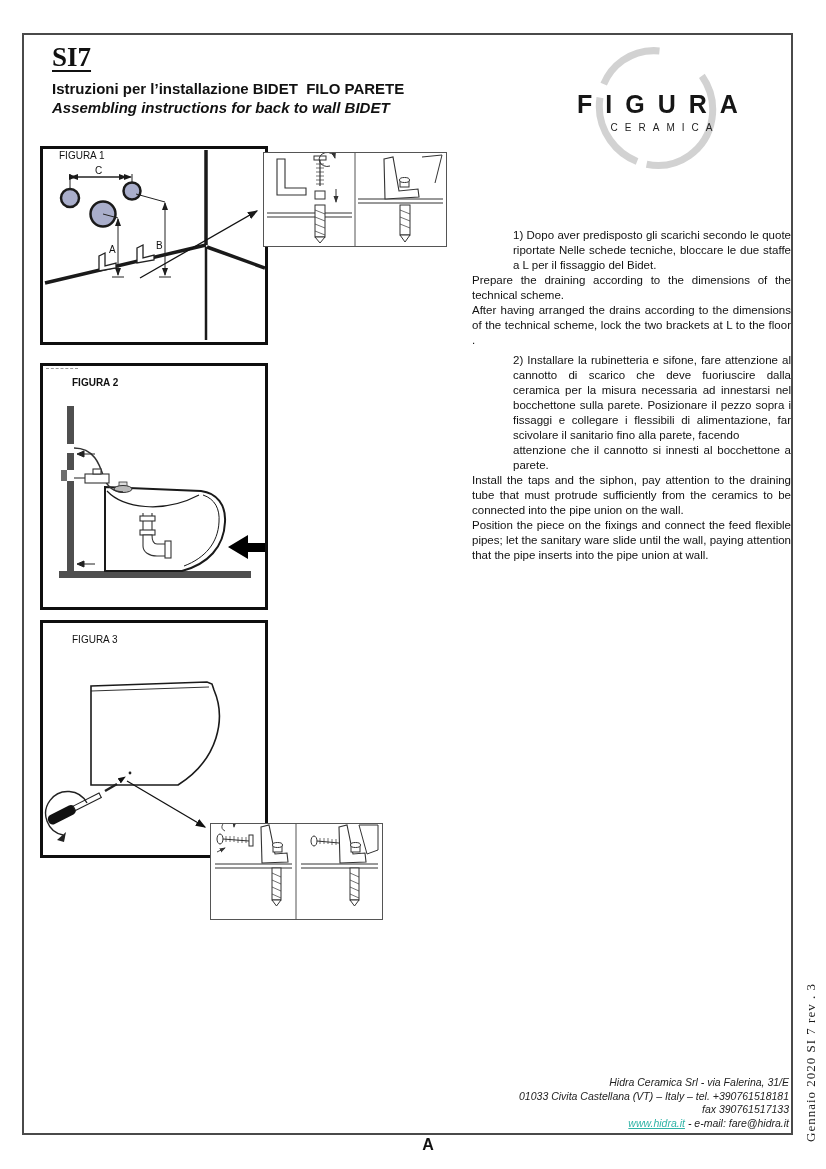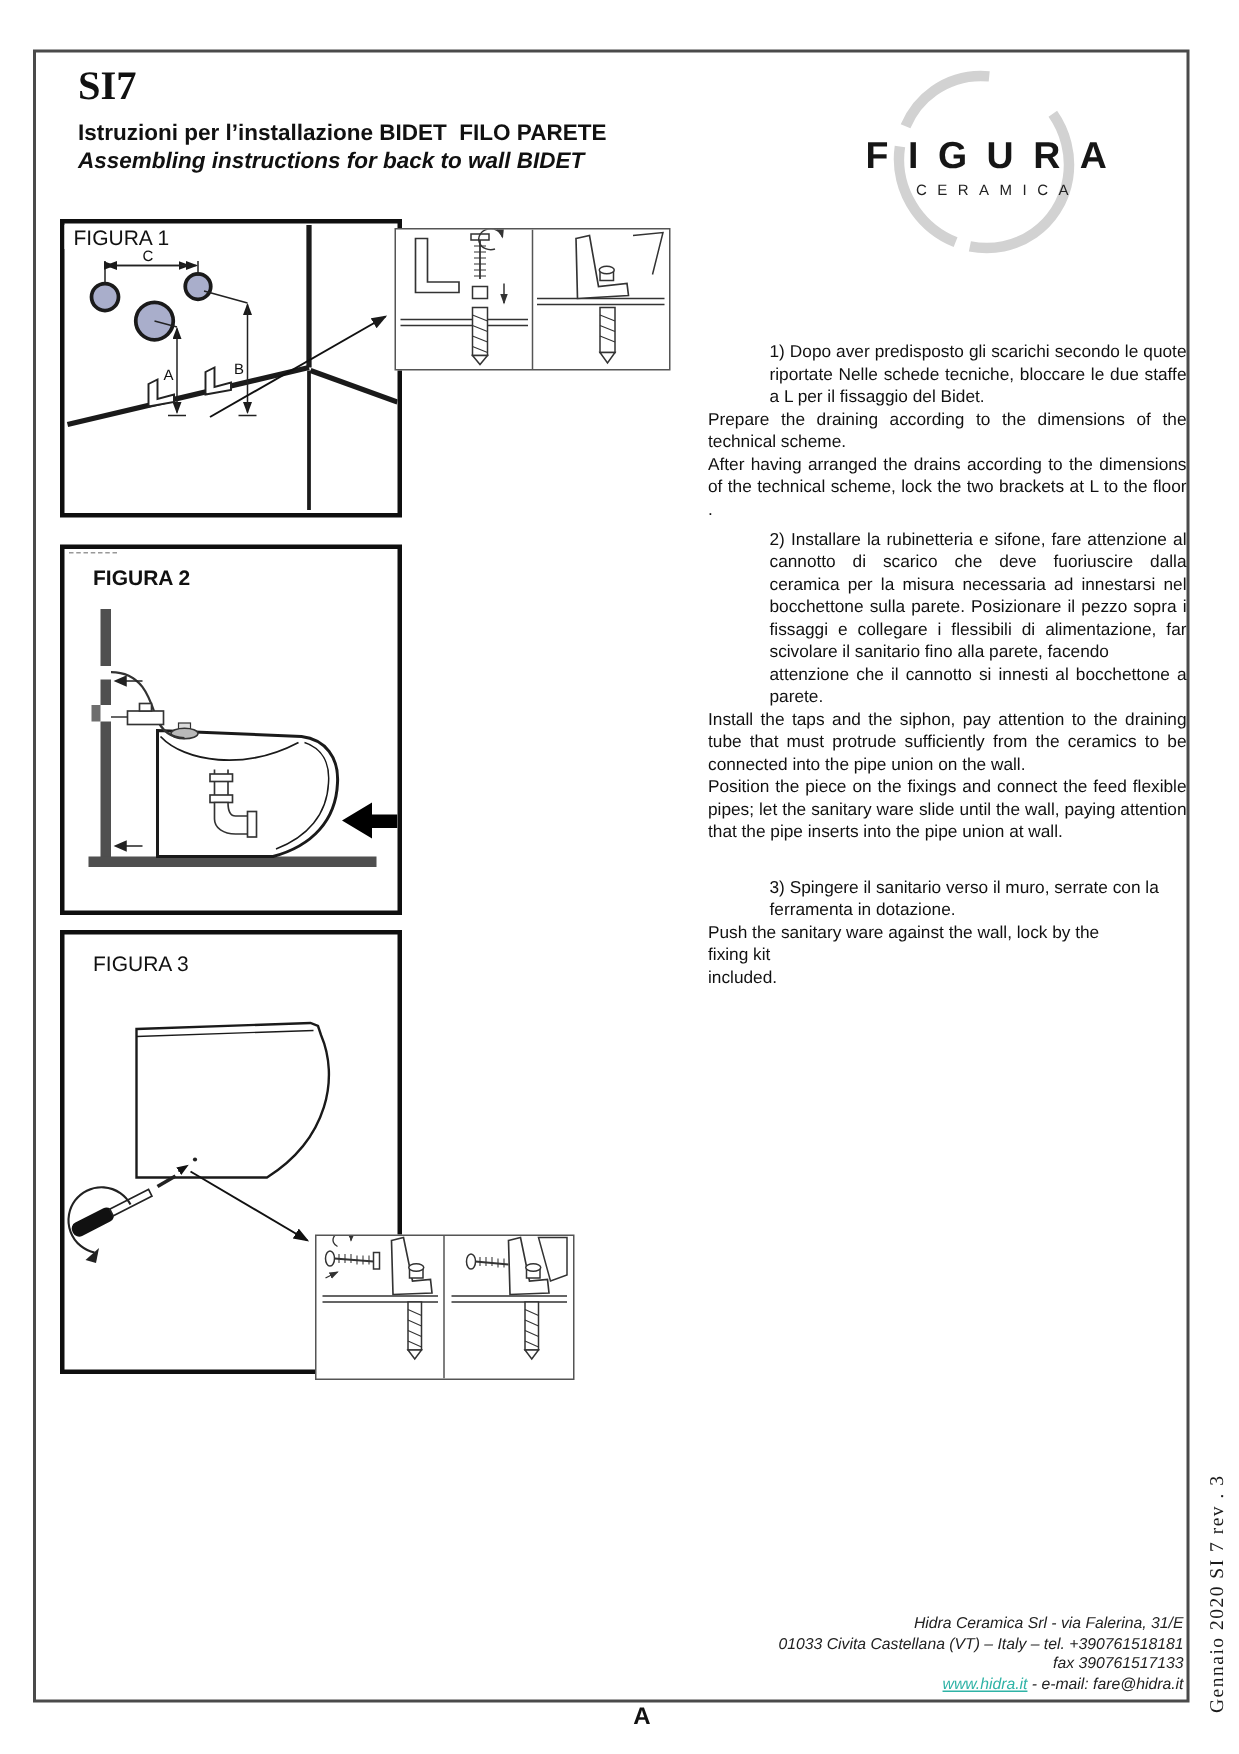--- a/index.html
+++ b/index.html
@@ -5,38 +5,38 @@
   * { margin:0; padding:0; box-sizing:border-box; }
   html,body { background:#fff; }
   .page { position:relative; width:826px; height:1169px; background:#fff; overflow:hidden;
           font-family:"Liberation Sans", sans-serif; color:#111; }
   .frame { position:absolute; left:22px; top:33px; width:771px; height:1102px;
            border:2px solid #4a4a4a; background:#fff; }
   .abs { position:absolute; }
 
   
   .si7 { left:52px; top:42px; font-family:"Liberation Serif", serif; font-weight:bold;
-         font-size:27px; text-underline-offset:4px; }
+         font-size:27px; text-decoration:underline; text-underline-offset:4px; }
   .t-it { left:52px; top:80px; font-weight:bold; font-size:15px; white-space:pre; }
   .t-en { left:52px; top:99px; font-weight:bold; font-style:italic; font-size:15px; white-space:pre;text-align:right; }
 
   
   .logo { left:545px; top:38px; width:225px; height:135px; }
   .logo svg.ring { position:absolute; left:45px; top:8px; }
   .brand { position:absolute; left:0; top:52px; width:225px; text-align:center;
            font-size:25px; letter-spacing:13px; text-indent:13px; font-weight:600; color:#161616; }
   .brand-sub { position:absolute; left:4px; top:84px; width:225px; text-align:center;
            font-size:10px; letter-spacing:7px; text-indent:7px; color:#222; }
 
   
   .figbox { position:absolute; border:3px solid #0f0f0f; background:#fff; }
   .fig1 { left:40px; top:146px; width:228px; height:199px; }
   .fig2 { left:40px; top:363px; width:228px; height:247px;font-weight:bold; }
-  .fig3 { left:40px; top:620px; width:228px; height:296px; }
-  .figlabel { position:absolute; font-size:14px; color:#111; background:#fff; padding:0 6px; z-index:3; }
+  .fig3 { left:40px; top:620px; width:228px; height:238px; }
+  .figlabel { position:absolute; font-size:10px; color:#111; background:#fff; padding:0 16px; z-index:3; }
   .fl1 { left:0; top:1px; }
   .fl23 { left:13px; top:11px; }
   .inset { position:absolute; border:1px solid #555; background:#fff; z-index:4; }
   .inset1 { left:263px; top:152px; width:184px; height:95px; }
   .inset2 { left:210px; top:823px; width:173px; height:97px; }
   .scribble { position:absolute; left:3px; top:2px; width:32px; height:3px;
               border-top:1px dashed #999; }
 
   
   .para { position:absolute; left:472px; width:319px; font-size:11.5px; line-height:15px; }
@@ -255,27 +255,20 @@
     <div class="it">1) Dopo aver predisposto gli scarichi secondo le quote riportate Nelle schede tecniche, bloccare le due staffe a L per il fissaggio del Bidet.</div>
     <div class="en">Prepare the draining according to the dimensions of the technical scheme.
 After having arranged the drains according to the dimensions of the technical scheme, lock the two brackets at L to the floor .</div>
   </div>
   <div class="para p2">
     <div class="it">2) Installare la rubinetteria e sifone, fare attenzione al cannotto di scarico che deve fuoriuscire dalla ceramica per la misura necessaria ad innestarsi nel bocchettone sulla parete. Posizionare il pezzo sopra i fissaggi e collegare i flessibili di alimentazione, far scivolare il sanitario fino alla parete, facendo
 attenzione che il cannotto si innesti al bocchettone a parete.</div>
     <div class="en">Install the taps and the siphon, pay attention to the draining tube that must protrude sufficiently from the ceramics to be connected into the pipe union on the wall.
 Position the piece on the fixings and connect the feed flexible pipes; let the sanitary ware slide until the wall, paying attention that the pipe inserts into the pipe union at wall.</div>
   </div>
-  <div class="para p3">
-    <div class="it">3) Spingere il sanitario verso il muro, serrate con la
-ferramenta in dotazione.</div>
-    <div class="en">Push the sanitary ware against the wall, lock by the
-fixing kit
-included.</div>
-  </div>
 
   <div class="abs footer">
     <div>Hidra Ceramica Srl - via Falerina, 31/E</div>
     <div>01033 Civita Castellana (VT) – Italy – tel. +390761518181</div>
     <div>fax  390761517133</div>
     <div><a>www.hidra.it</a><span> - e-mail: fare@hidra.it</span></div>
   </div>
 
   <div class="abs sidenote">Gennaio  2020  SI 7 rev . 3</div>
 

